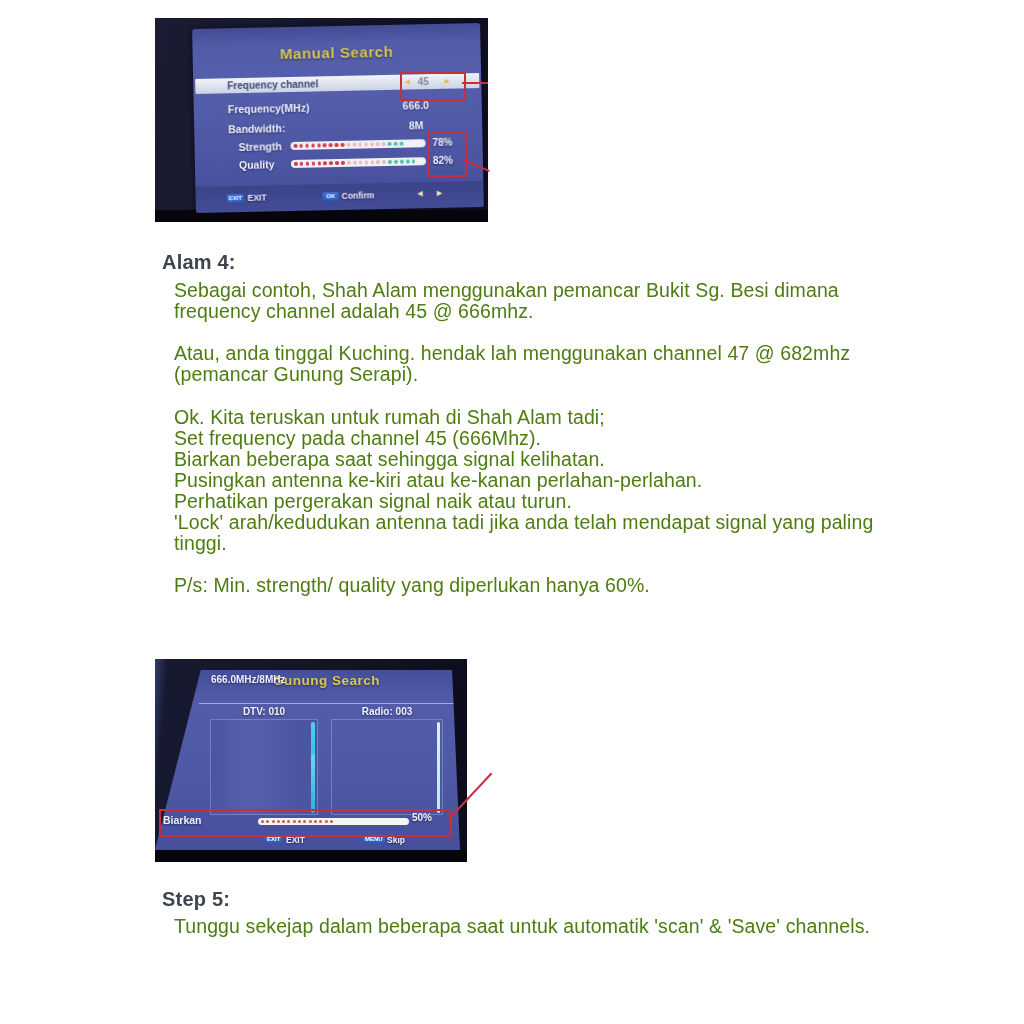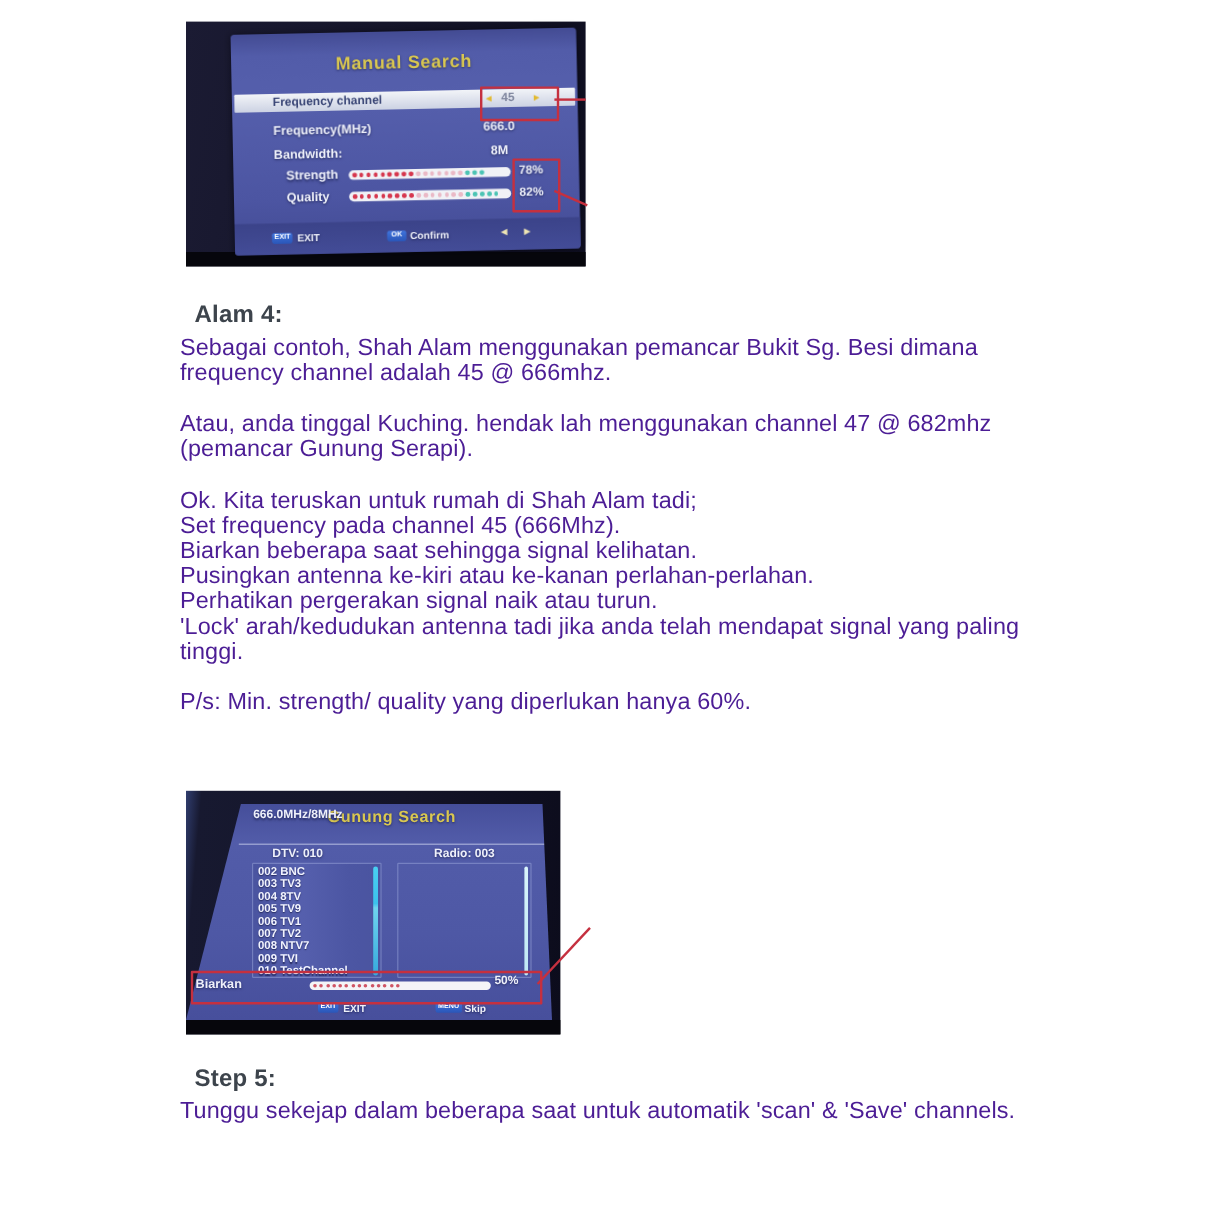--- a/index.html
+++ b/index.html
@@ -7,21 +7,21 @@
     width:1024px;height:1024px;position:relative;background:#ffffff;
     font-family:"Liberation Sans", sans-serif;overflow:hidden;
   }
 
   
   .step-heading{
     position:absolute;left:162px;font-size:20px;font-weight:bold;color:#3d444c;
     letter-spacing:.2px;
   }
   .step-body{
-    position:absolute;left:150px;width:790px;font-size:19.5px;color:#4c1d95;
+    position:absolute;left:174px;width:790px;font-size:19.5px;color:#4d7c0f;
     line-height:21.1px;white-space:pre-line;letter-spacing:.1px;
   }
 
   
   .photo{position:absolute;overflow:visible;}
   .photo-bg{position:absolute;inset:0;}
   .photo1{left:155px;top:18px;width:333px;height:204px;}
   .photo1 .photo-bg{background:linear-gradient(100deg,#1b1b33 0%,#15152a 45%,#0e0e20 100%);}
   .photo2{left:155px;top:659px;width:312px;height:203px;}
   .photo2 .photo-bg{background:linear-gradient(95deg,#303d6e 0%,#171930 4%,#141428 55%,#0c0c1c 100%);}
@@ -221,35 +221,24 @@
 
 <div class="photo photo2">
   <div class="photo-bg"></div>
   <div class="blackstrip"></div>
 
   <div class="panel panel2">
     <div class="p2-title tvtext yellow">Gunung Search</div>
     <div class="p2-freq tvtext">666.0MHz/8MHz</div>
     <div class="p2-underline"></div>
 
-    <div class="p2-colhead tvtext" style="left:39px;width:108px">DTV: 010</div>
+    <div class="p2-colhead tvtext" style="left:55px;width:108px">DTV: 010</div>
     <div class="p2-colhead tvtext" style="left:176px;width:112px">Radio: 003</div>
 
     <div class="listbox listbox-left">
-      <div class="channels">
-          <div class="channel-row">002 BNC</div>
-          <div class="channel-row">003 TV3</div>
-          <div class="channel-row">004 8TV</div>
-          <div class="channel-row">005 TV9</div>
-          <div class="channel-row">006 TV1</div>
-          <div class="channel-row">007 TV2</div>
-          <div class="channel-row">008 NTV7</div>
-          <div class="channel-row">009 TVI</div>
-          <div class="channel-row">010 TestChannel</div>
-        </div>
       <div class="scrollbar-left"></div>
     </div>
     <div class="listbox listbox-right">
       <div class="scrollbar-right"></div>
     </div>
 
     <div class="p2-progress-label tvtext">Biarkan</div>
     <div class="p2-progressbar">
         <span class="dot" style="background: rgb(207, 85, 101);"></span>
         <span class="dot" style="background: rgb(207, 85, 101);"></span>

